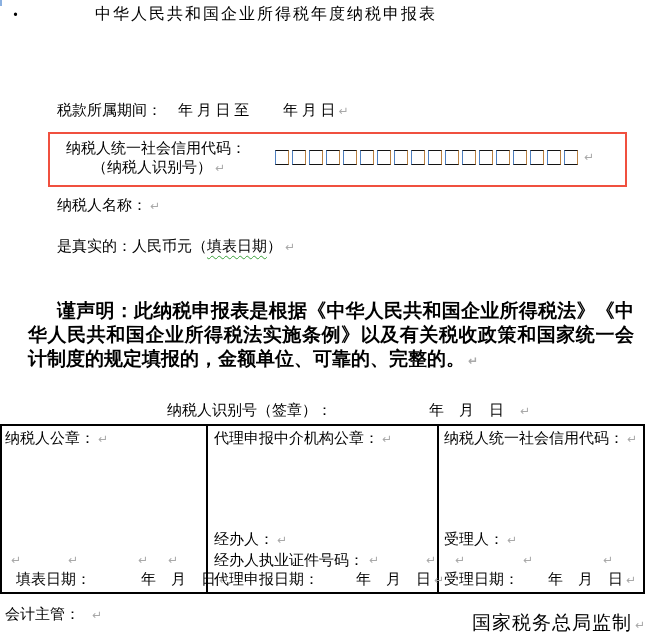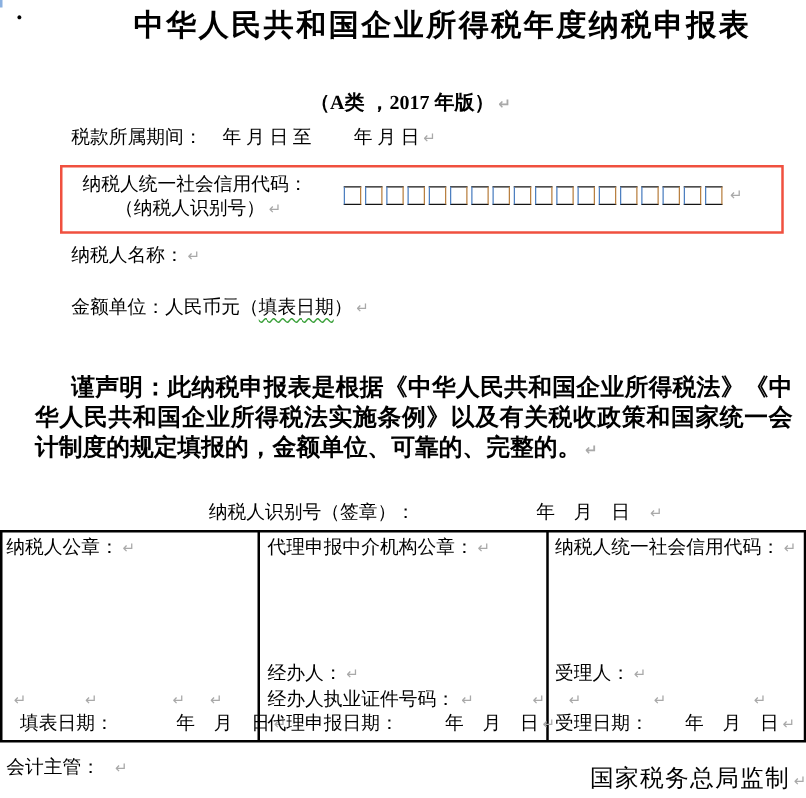--- a/index.html
+++ b/index.html
@@ -3,21 +3,21 @@
 <meta charset="utf-8">
 <style>
   html,body{margin:0;padding:0;background:#fff;}
   #page{
     position:relative;width:645px;height:638px;background:#fff;overflow:hidden;
     font-family:"Liberation Serif","DejaVu Serif",serif;color:#000;
   }
   .abs{position:absolute;white-space:nowrap;}
   .t15{font-size:15px;line-height:19px;}
   .pilcrow{color:#a9a9a9;font-size:12px;font-family:"DejaVu Sans",sans-serif;margin-left:3px;}
-  #title{left:107px;top:4px;font-size:24px;letter-spacing:2px;font-weight:bold;}
+  #title{left:95px;top:4px;font-size:16px;letter-spacing:2px;font-weight:normal;}
   #stray-dot{left:13px;top:-2px;font-size:20px;font-weight:bold;}
   #corner-artifact{left:0;top:0;width:2px;height:6px;background:#8ab0e0;}
   #subtitle{left:248px;top:72px;font-size:16px;font-weight:bold;}
   #period-line{left:57px;top:101px;}
   #credit-box{left:48px;top:132px;width:575px;height:51px;border:2px solid #f0503f;}
   #cc-label1{left:66px;top:139px;}
   #cc-label2{left:92px;top:158px;text-align:center;}
   #cc-boxes{left:275px;top:147px;height:18px;}
   .cb{display:inline-block;width:12px;height:13px;margin-right:3px;vertical-align:middle;
       border:1.6px solid #141414;border-left-color:#4d7fc0;border-right-color:#b98040;background:#fff;}
@@ -40,43 +40,40 @@
 <body>
 
 <div id="page">
 
   <div id="corner-artifact" class="abs"></div>
 
   <span id="stray-dot" class="abs">.</span>
 
   <div id="title" class="abs">中华人民共和国企业所得税年度纳税申报表</div>
 
-  <div id="subtitle" class="abs">
-    <span>（A类 ，2017 年版）</span><span class="pilcrow">↵</span>
-  </div>
 
   <div id="period-line" class="abs t15">
     <span>税款所属期间：</span><span style="margin-left:16px;">年 月 日 至　　 年 月 日</span><span class="pilcrow">↵</span>
   </div>
 
   <div id="credit-box" class="abs" style="border-color: rgb(240, 80, 63);"></div>
   <div id="cc-label1" class="abs t15">纳税人统一社会信用代码：</div>
   <div id="cc-label2" class="abs t15">
     <span>（纳税人识别号）</span><span class="pilcrow">↵</span>
   </div>
   <div id="cc-boxes" class="abs">
     <span><span class="cb"></span><span class="cb"></span><span class="cb"></span><span class="cb"></span><span class="cb"></span><span class="cb"></span><span class="cb"></span><span class="cb"></span><span class="cb"></span><span class="cb"></span><span class="cb"></span><span class="cb"></span><span class="cb"></span><span class="cb"></span><span class="cb"></span><span class="cb"></span><span class="cb"></span><span class="cb"></span></span><span class="pilcrow">↵</span>
   </div>
 
   <div id="name-line" class="abs t15">
     <span>纳税人名称：</span><span class="pilcrow">↵</span>
   </div>
 
   <div id="amount-line" class="abs t15">
-    <span>金额单位：人民币元（</span><span class="wavy">填表日期</span><span>）</span><span class="pilcrow">↵</span>
+    <span>是真实的：人民币元（</span><span class="wavy">填表日期</span><span>）</span><span class="pilcrow">↵</span>
   </div>
 
   <div id="declaration" class="abs">
     <span>谨声明：此纳税申报表是根据《中华人民共和国企业所得税法》《中华人民共和国企业所得税法实施条例》以及有关税收政策和国家统一会计制度的规定填报的，金额单位、可靠的、完整的。</span><span class="pilcrow">↵</span>
   </div>
 
   <div id="legalrep-line" class="abs t15">
     <span>纳税人识别号（签章）：</span><span style="margin-left:97px;">年　月　日</span><span class="pilcrow" style="margin-left:16px;">↵</span>
   </div>
 

